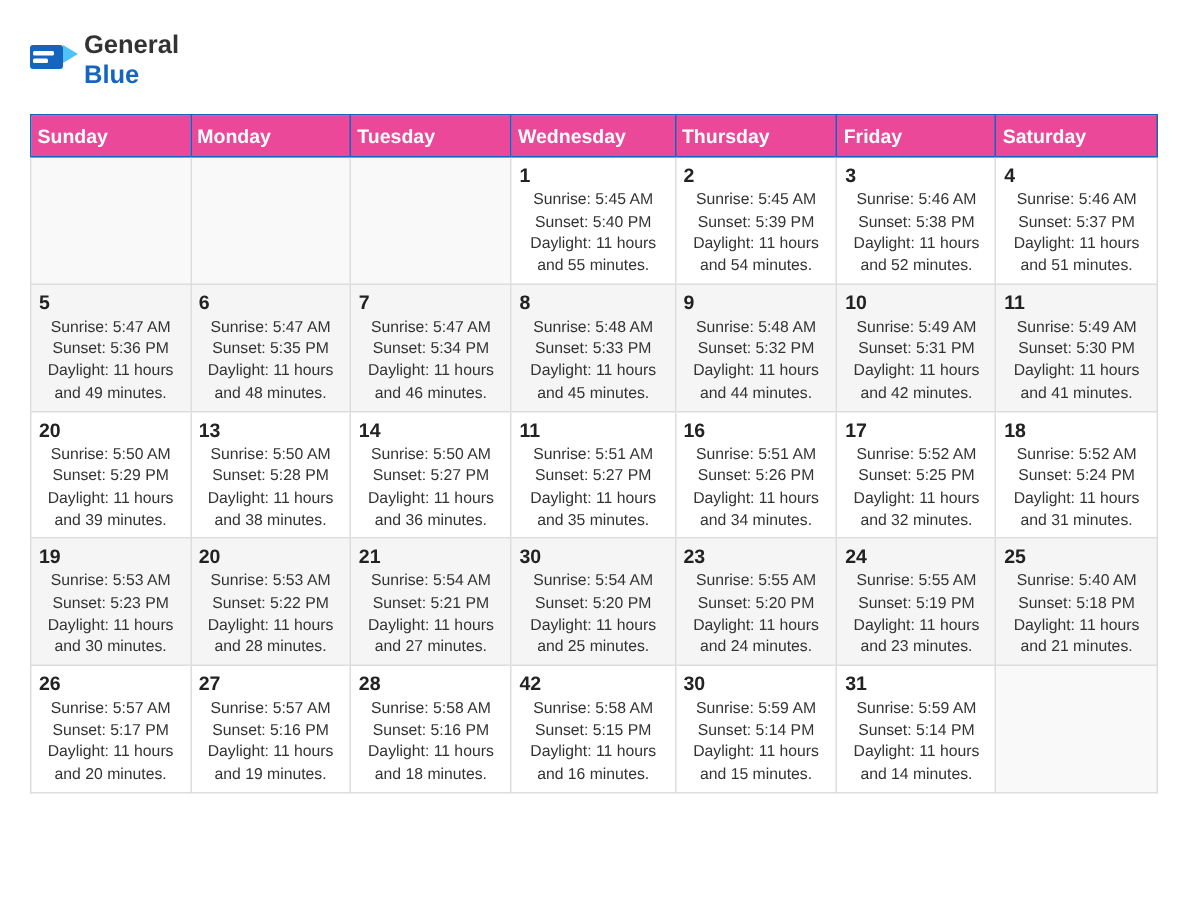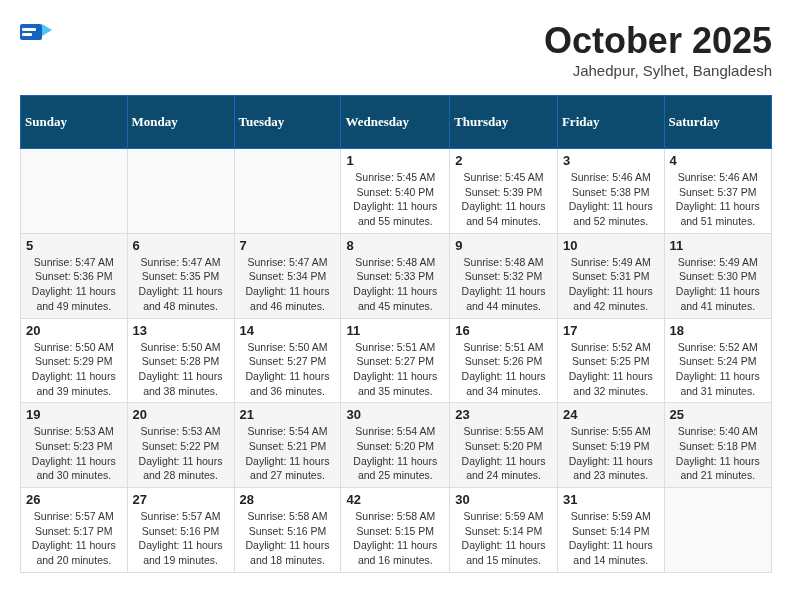--- a/index.html
+++ b/index.html
@@ -36,27 +36,26 @@
     }
     .location {
       font-size: 15px;
       color: #444;
     }
     .calendar {
       width: 100%;
       border-collapse: collapse;
     }
     .calendar th {
-      background: #0c4a6e;
+      background: #ec4899;
       color: #fff;
       font-size: 13px;
-      padding: 18px 4px;
+      padding: 6px 4px;
       text-align: left;
       border: 1px solid #1565c0;
-      font-family: Liberation Serif, serif;
     }
     .calendar td {
       vertical-align: top;
       border: 1px solid #ddd;
       padding: 4px 5px;
       width: 113px;
       min-height: 80px;
       font-size: 11px;
       color: #333;
     }
@@ -88,25 +87,25 @@
 
 <div class="header">
   <div class="logo">
     <div class="logo-wrapper">
       <svg width="32" height="28" viewBox="0 0 32 28">
         <rect x="0" y="4" width="22" height="16" rx="2" fill="#1565c0"></rect>
         <polygon points="22,4 32,10 22,16" fill="#4fc3f7"></polygon>
         <rect x="2" y="8" width="14" height="3" rx="1" fill="white"></rect>
         <rect x="2" y="13" width="10" height="3" rx="1" fill="white"></rect>
       </svg>
+      <div>
+        <span style="font-size:17px;font-weight:bold;color:#333;">General</span><br>
+        <span style="font-size:17px;font-weight:bold;color:#1565c0;">Blue</span>
+      </div>
     </div>
-  </div>
-  <div class="title-block">
-    <div class="month-title">October 2025</div>
-    <div class="location">Jahedpur, Sylhet, Bangladesh</div>
   </div>
 </div>
 
 <table class="calendar">
   <thead>
     <tr>
     <th>Sunday</th>
         <th>Monday</th>
         <th>Tuesday</th>
         <th>Wednesday</th>

